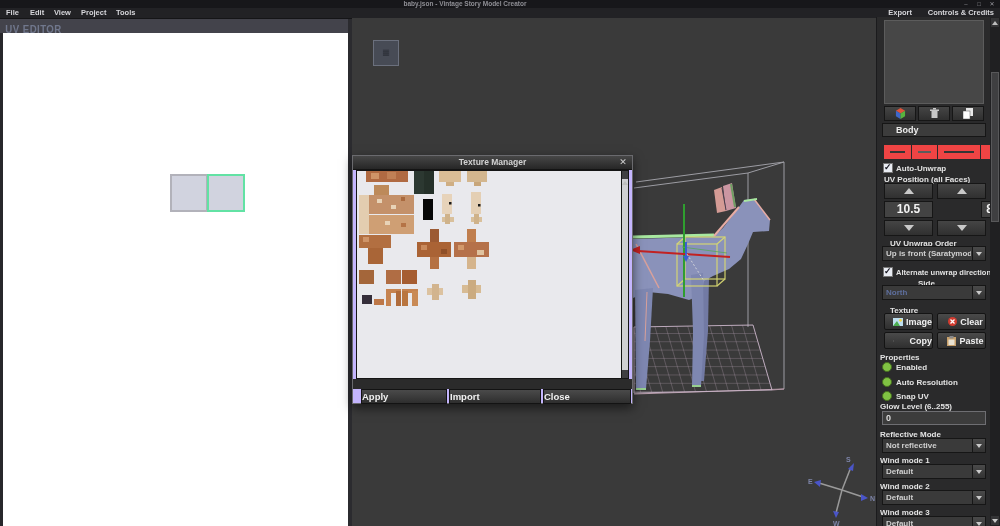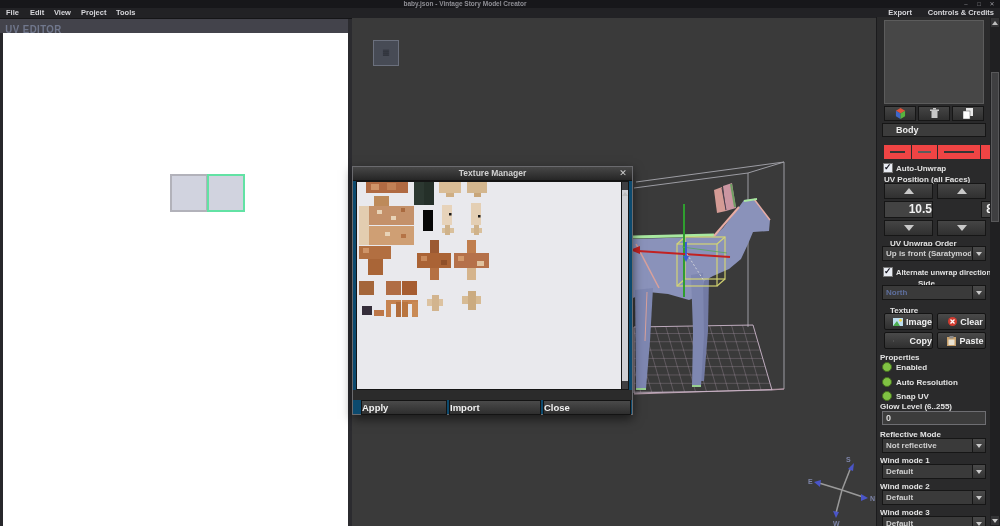--- a/index.html
+++ b/index.html
@@ -31,21 +31,21 @@
   #uvface-b{left:204px;top:141px;border:2px solid #62e2a4;}
   #midstrip{left:348px;top:19px;width:4px;height:507px;background:#2b2b2f;}
 
   
   #viewport{left:352px;top:18px;width:524px;height:508px;background:#3a3a3a;}
   #vp-toggle{left:373px;top:40px;width:24px;height:24px;background:#474b55;
              border:1px solid #6b707d;color:#2b2e36;font-size:8px;
              text-align:center;line-height:24px;}
 
   
-  #dlg{left:352px;top:166px;width:281px;height:249px;background:#0c4a6e;
+  #dlg{left:352px;top:155px;width:281px;height:249px;background:#c4b5fd;
        border:1px solid #6a6a6e;box-shadow:0 4px 10px rgba(0,0,0,.55);
        box-sizing:border-box;z-index:30;}
   #dlg-title{position:absolute;left:0;top:0;right:0;height:13px;
              background:linear-gradient(#474747,#262626);
              border-bottom:1px solid #141414;}
   #dlg-title .tt{position:absolute;left:0;right:0;text-align:center;
                  font-size:8.5px;font-weight:bold;color:#d2d2d2;line-height:13px;}
   #dlg-close{position:absolute;right:3px;top:0;width:12px;height:13px;
              font-size:9px;line-height:13px;color:#cfcfcf;text-align:center;}
   #dlg-canvas{position:absolute;left:3px;top:14px;width:267px;height:209px;
@@ -351,21 +351,21 @@
   </div>
 
   <div class="plabel" style="left:7px;top:158px;">UV Position (all Faces)</div>
 
   <div class="spin" style="left:7px;top:166px;width:49px;">
       <i class="tri-u"></i>
     </div>
   <div class="spin" style="left:60px;top:166px;width:49px;">
       <i class="tri-u"></i>
     </div>
-  <div class="valf" style="left:7px;top:184px;width:49px;text-align:right;">10.5</div>
+  <div class="valf" style="left:7px;top:184px;width:49px;">10.5</div>
   <div class="valf" style="left:60px;top:184px;width:34px;margin-left:44px;">8.42</div>
   <div class="spin" style="left:7px;top:203px;width:49px;">
       <i class="tri-d"></i>
     </div>
   <div class="spin" style="left:60px;top:203px;width:49px;">
       <i class="tri-d"></i>
     </div>
 
   <div class="plabel" style="left:13px;top:222px;">UV Unwrap Order</div>
   <div class="dd" style="left:5px;top:229px;width:104px;">

